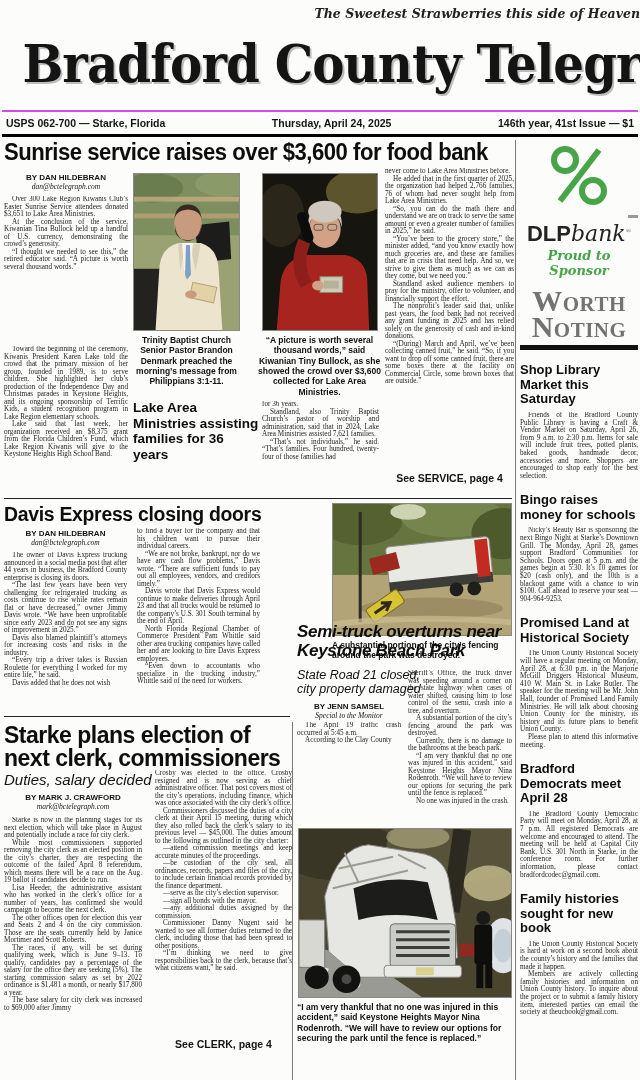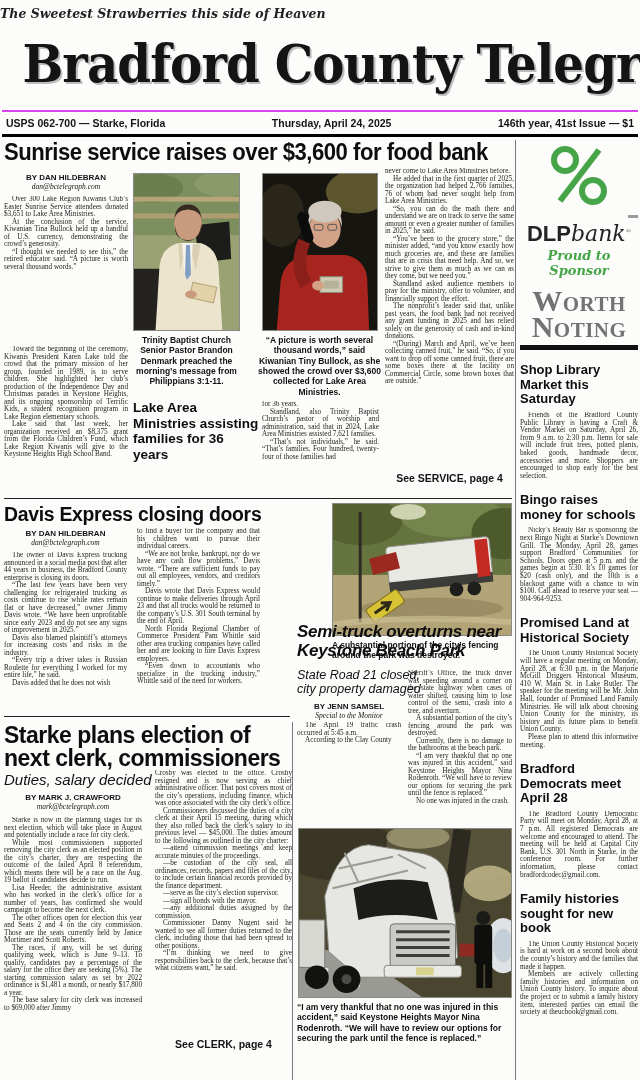--- a/index.html
+++ b/index.html
@@ -1,20 +1,20 @@
 <!DOCTYPE html>
 <html style="--brand-green: #46a548;"><head>
 <meta charset="utf-8">
 <style>
   html,body{margin:0;padding:0;background:#e9e9e9;}
   .page{position:relative;width:640px;height:1080px;background:#fcfcfa;color:#141414;
         font-family:"Liberation Serif",serif;overflow:hidden;margin:0 auto;}
 
   
-  .tagline{position:absolute;top:6px;left:0;width:640px;text-align:left;
+  .tagline{position:absolute;top:6px;left:0;width:640px;text-align:right;
            font:italic bold 12.5px "DejaVu Serif",serif;color:#222;}
   .masthead{position:absolute;top:24px;left:0;width:640px;text-align:center;
             font-family:"DejaVu Serif",serif;font-weight:bold;font-size:52px;line-height:80px;
             letter-spacing:-1px;transform:scaleX(0.93);transform-origin:center top;
             text-shadow:2px 2px 0 #bdbdbd;white-space:nowrap;}
   .dateline{position:absolute;top:110px;left:2px;width:628px;height:22px;
             border-top:2px solid #d946ef;border-bottom:3px solid #000;
             display:flex;align-items:center;justify-content:space-between;padding:0 4px;
             font:bold 10.5px "Liberation Sans",sans-serif;}
 

